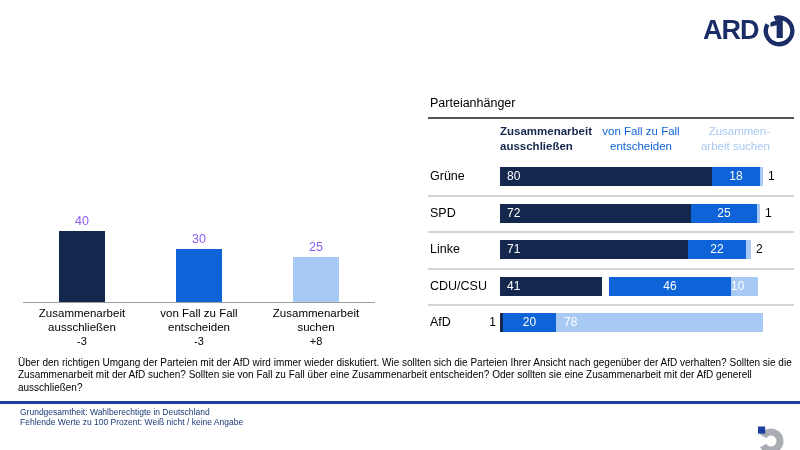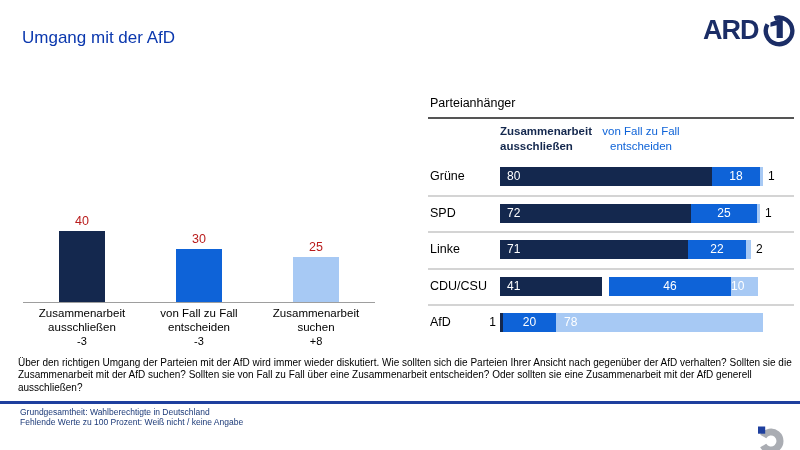--- a/index.html
+++ b/index.html
@@ -8,21 +8,21 @@
     font-family:"Liberation Sans", sans-serif;
   }
   .abs{position:absolute;}
   
   .hdr-title{left:22px;top:6px;font-size:17px;color:#595959;}
   .hdr-sub{left:22px;top:28px;font-size:17px;color:#0b38ae;}
   .ard-logo{left:703px;top:11px;display:flex;align-items:center;gap:1px;}
   .ard-word{font-size:27px;font-weight:bold;color:#1b2d66;letter-spacing:-1px;}
   
   .axis-line{left:23px;top:302px;width:352px;height:1px;background:#9e9e9e;}
-  .bar-value{font-size:12.5px;color:#b91c1c;text-align:center;width:46px;}
+  .bar-value{font-size:12.5px;color:#8b5cf6;text-align:center;width:46px;}
   .bar-rect{width:46px;}
   .cat-label{width:140px;text-align:center;font-size:11.5px;line-height:13.5px;color:#000;}
   .cat-change{width:140px;text-align:center;font-size:11px;color:#000;}
   
   .rp-title{left:430px;top:96px;font-size:12.5px;color:#000;}
   .rp-underline{left:428px;top:117px;width:366px;height:1.5px;background:#555;}
   .leg{top:124px;font-size:11.5px;line-height:14.5px;}
   .leg1{left:500px;width:118px;text-align:left;font-weight:bold;color:#14284e;}
   .leg2{left:581px;width:120px;text-align:center;color:#0e63d8;}
   .leg3{left:690px;width:80px;text-align:right;color:#a7c9f4;}
@@ -38,21 +38,20 @@
   .footer-line{left:0;top:401px;width:800px;height:3px;background:#1e3f9e;}
   .footnote{left:20px;top:407px;font-size:8.5px;line-height:10.4px;color:#1c3a78;}
   .brand{right:16px;top:410px;display:flex;align-items:center;gap:6px;}
   .brand-text{font-size:16.5px;font-weight:600;color:#203a99;letter-spacing:-0.3px;margin-top:40px;}
 </style>
 </head>
 <body>
 
 <div class="canvas">
 
-  <div class="abs hdr-sub">Umgang mit der AfD</div>
   <div class="abs ard-logo">
     <span class="ard-word">ARD</span>
     <span style="display:inline-block;width:38px;height:38px;">
       <svg width="38" height="38" viewBox="0 0 40 40">
         <path d="M 7.9 14.0 A 14 14 0 1 0 15.2 7.8" fill="none" stroke="#1b2d66" stroke-width="4.6"></path>
         <polygon points="24,7 24,28.5 17.5,28.5 17.5,15 11,16.6 11,12.2" fill="#1b2d66"></polygon>
       </svg>
     </span>
   </div>
 
@@ -83,20 +82,24 @@
 
   <div class="abs rp-title">Parteianhänger</div>
   <div class="abs rp-underline"></div>
   <div class="abs leg leg1">
     <span>Zusammenarbeit</span><br>
     <span>ausschließen</span>
   </div>
   <div class="abs leg leg2">
     <span>von Fall zu Fall</span><br>
     <span>entscheiden</span>
+  </div>
+  <div class="abs leg leg3">
+    <span>Zusammen-</span><br>
+    <span>arbeit suchen</span>
   </div>
   <div id="right-chart">
       <div class="abs party-label" style="top:167px;">Grüne</div>
       <div class="abs seg seg-left" style="left:500px;top:167px;width:212px;background:#14284e;">80</div>
       <div class="abs seg seg-center" style="left:712px;top:167px;width:48px;background:#0e63d8;">18</div>
       <div class="abs seg " style="left:760px;top:167px;width:3px;background:#a7c9f4;"></div>
       <div class="abs out-label" style="left:768px;top:167px;">1</div>
       <div class="abs rp-sep" style="top:194.5px;"></div>
       <div class="abs party-label" style="top:203.5px;">SPD</div>
       <div class="abs seg seg-left" style="left:500px;top:203.5px;width:191px;background:#14284e;">72</div>

